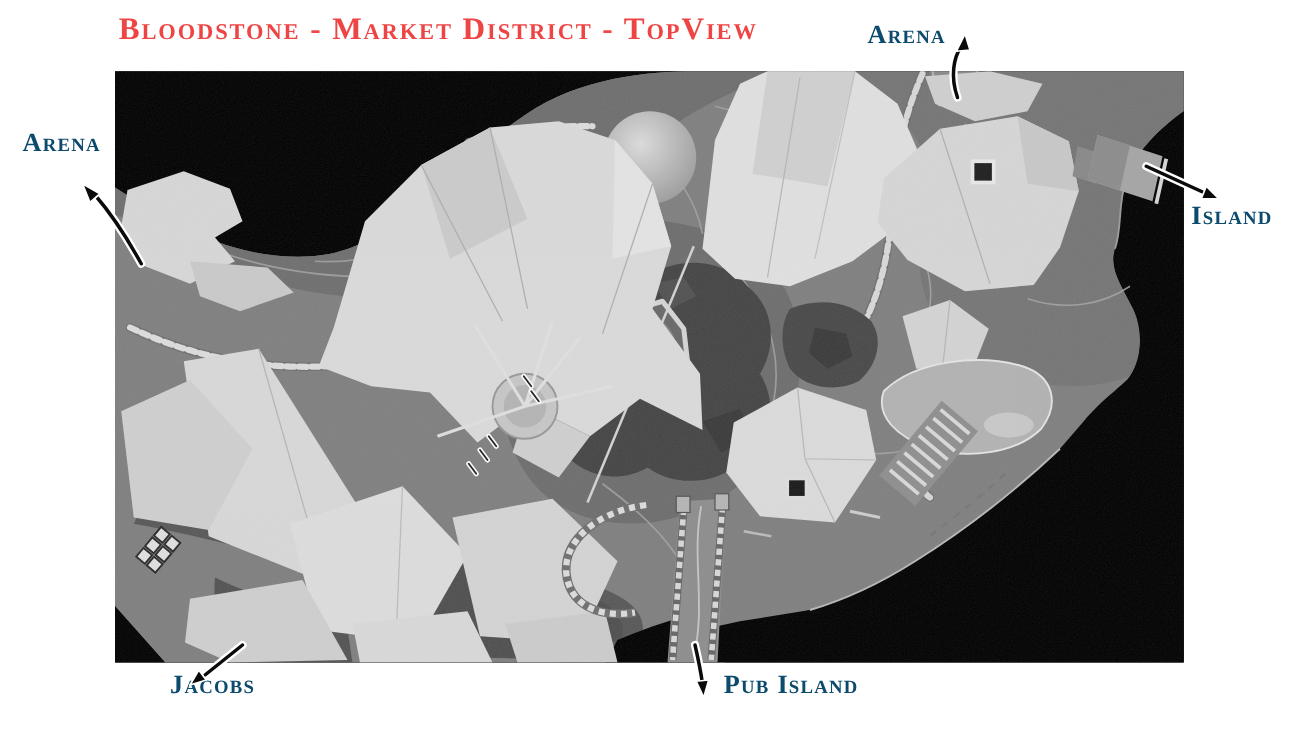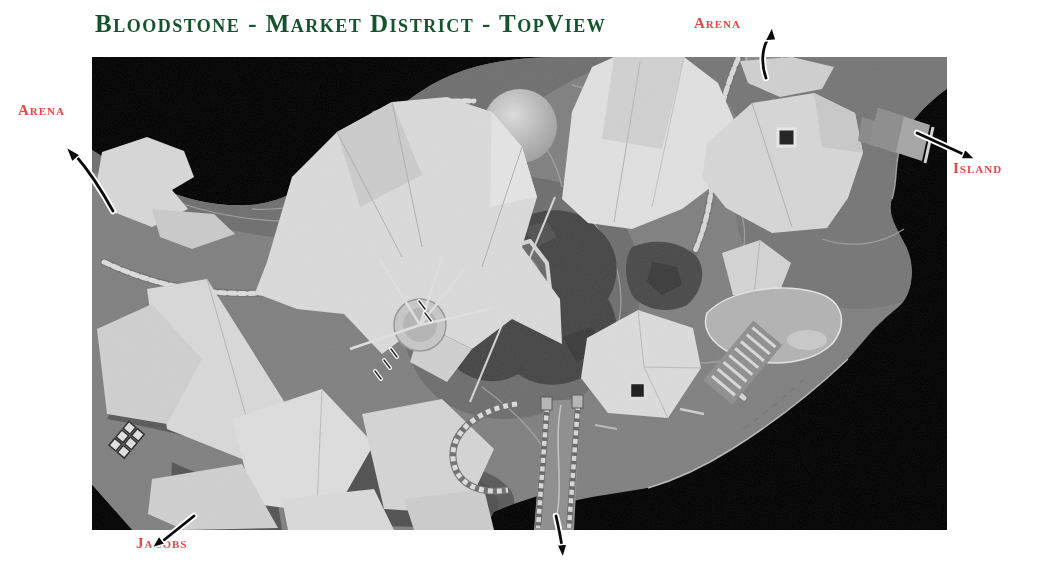--- a/index.html
+++ b/index.html
@@ -1,21 +1,21 @@
 <!DOCTYPE html>
 <html><head>
 <meta charset="utf-8">
 <style>
   html,body{margin:0;padding:0;background:#ffffff;}
   .page{position:relative;width:1040px;height:584px;background:#ffffff;overflow:hidden;
         font-family:"Liberation Serif","DejaVu Serif",serif;}
   .title{position:absolute;left:95px;top:10px;margin:0;font-size:25px;font-weight:600;
-         letter-spacing:1.5px;font-variant:small-caps;color:#14532d;white-space:nowrap;}
-  .label{position:absolute;font-size:15px;font-weight:600;font-variant:small-caps;
-         letter-spacing:1px;color:#ef4444;white-space:nowrap;}
+         letter-spacing:1.5px;font-variant:small-caps;color:#ef4444;white-space:nowrap;}
+  .label{position:absolute;font-size:21px;font-weight:600;font-variant:small-caps;
+         letter-spacing:1px;color:#0c4a6e;white-space:nowrap;}
   .label-arena-top{left:694px;top:15px;}
   .label-arena-left{left:18px;top:102px;}
   .label-artisan{left:953px;top:160px;}
   .label-jacobs{left:136px;top:535px;}
   .label-pub-island{left:579px;top:535px;}
   .map{position:absolute;left:92px;top:57px;width:855px;height:473px;background:#000;}
   .map svg{display:block;}
   .arrows{position:absolute;left:0;top:0;width:1040px;height:584px;pointer-events:none;}
   .arrow-casing{stroke:#ffffff;stroke-width:6.5;fill:none;stroke-linecap:round;}
   .arrow-core{stroke:#0a0a0a;stroke-width:2.8;fill:none;stroke-linecap:round;}
@@ -232,20 +232,21 @@
       </g>
 
       <rect x="0" y="0" width="855" height="473" filter="url(#grain)" opacity="0.6"></rect>
     </svg>
   </div>
 
   <div class="label label-arena-top">Arena</div>
   <div class="label label-arena-left">Arena</div>
   <div class="label label-artisan">Island</div>
   <div class="label label-jacobs">Jacobs</div>
+  <div class="label label-pub-island">Pub Island</div>
 
   <svg class="arrows" width="1040" height="584" viewBox="0 0 1040 584">
     <g>
       <path class="arrow-casing" d="M 766,78 C 760,61 763,46 769,37"></path>
       <path class="arrow-core" d="M 766,78 C 760,61 763,46 769,37"></path>
       <polygon class="arrow-head" points="772,27 765,41 776,40"></polygon>
     </g>
     <g>
       <path class="arrow-casing" d="M 113,211 C 102,191 89,171 76,156"></path>
       <path class="arrow-core" d="M 113,211 C 102,191 89,171 76,156"></path>

